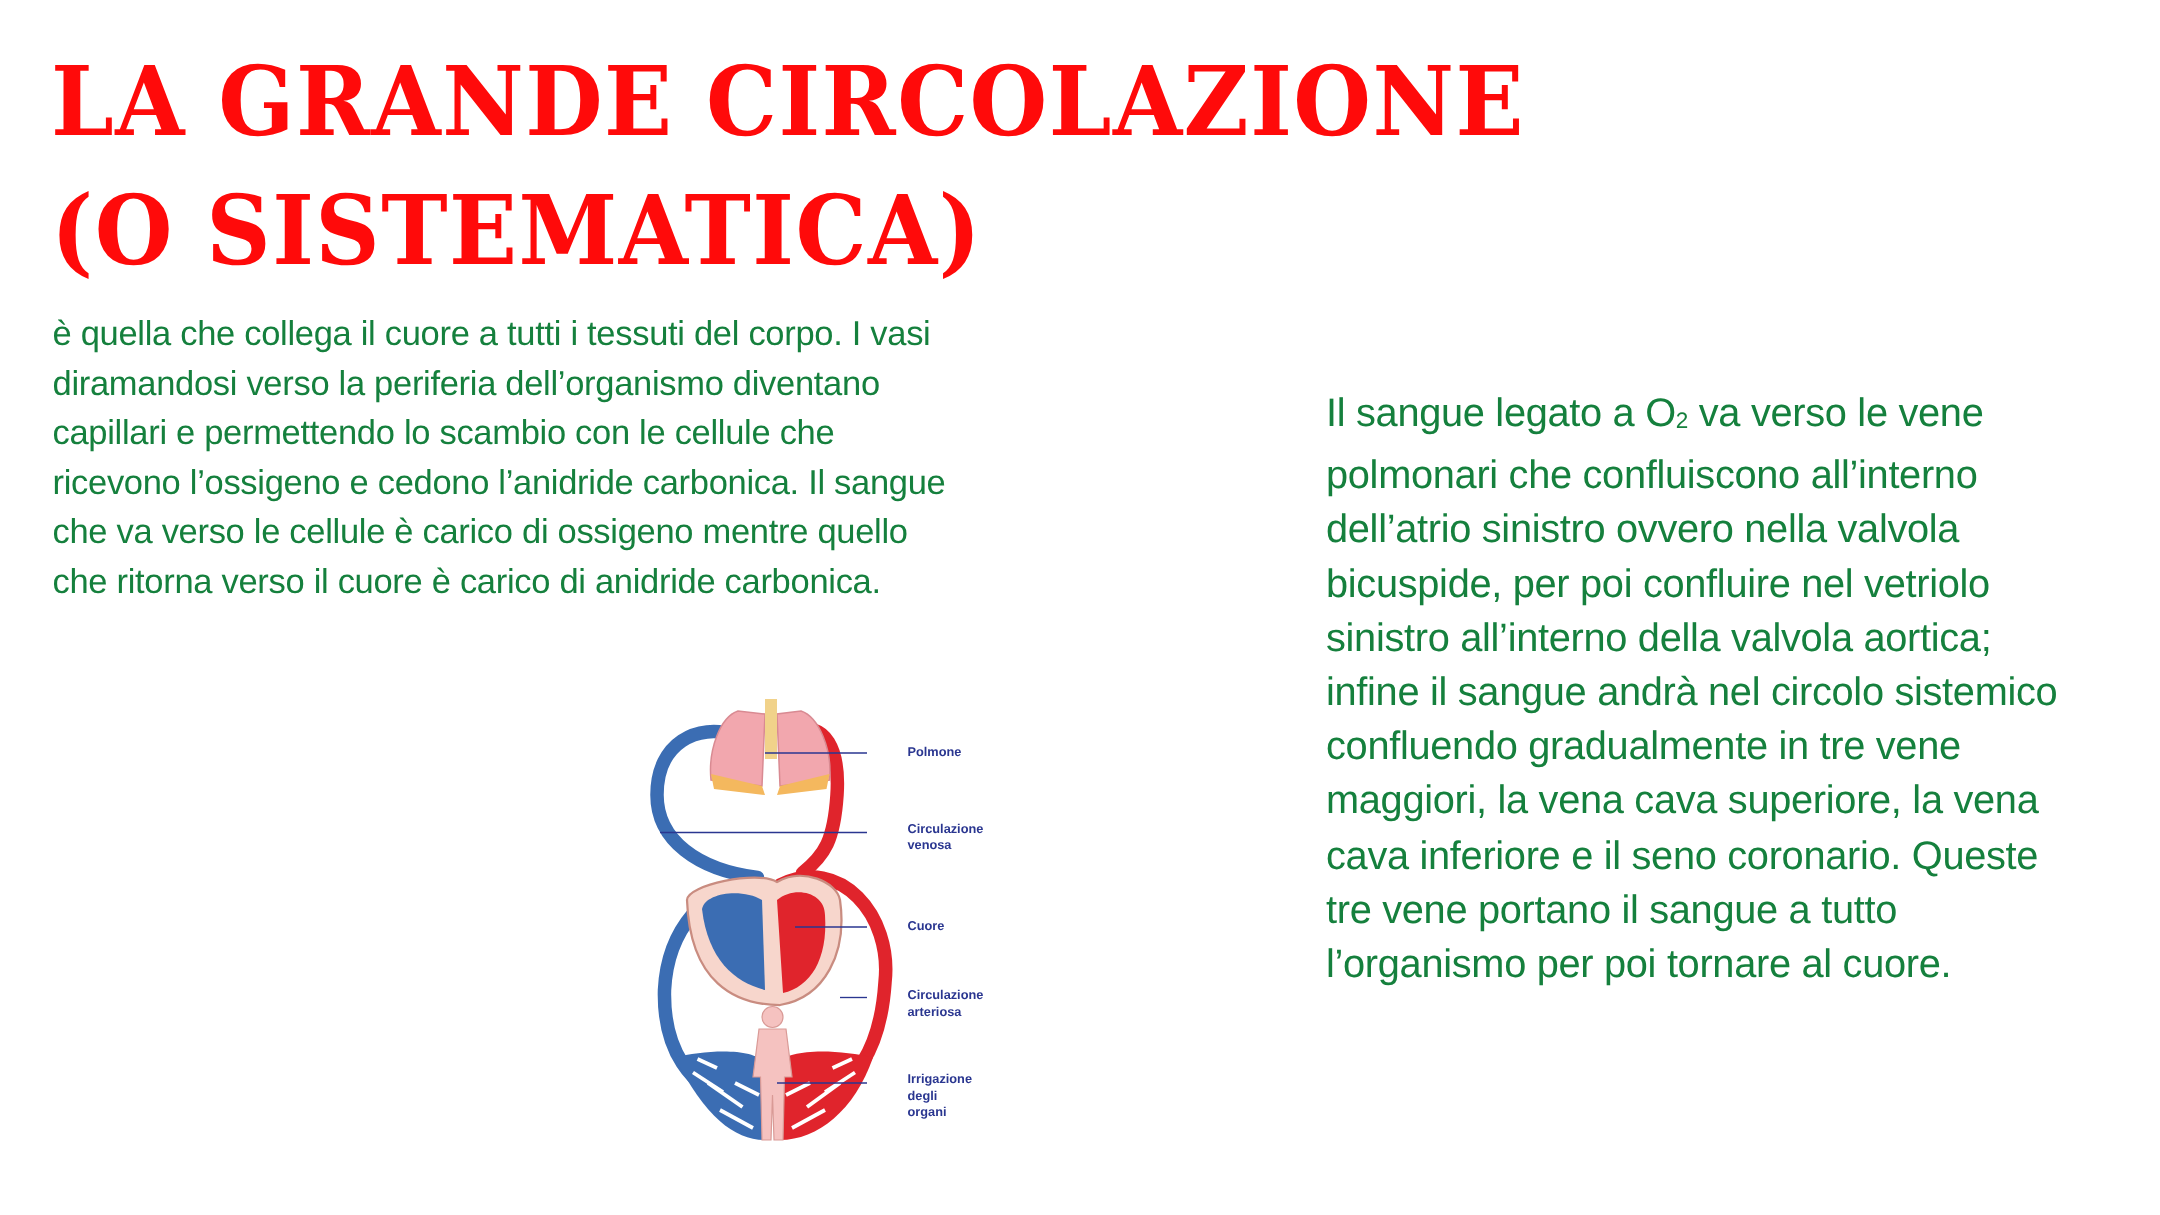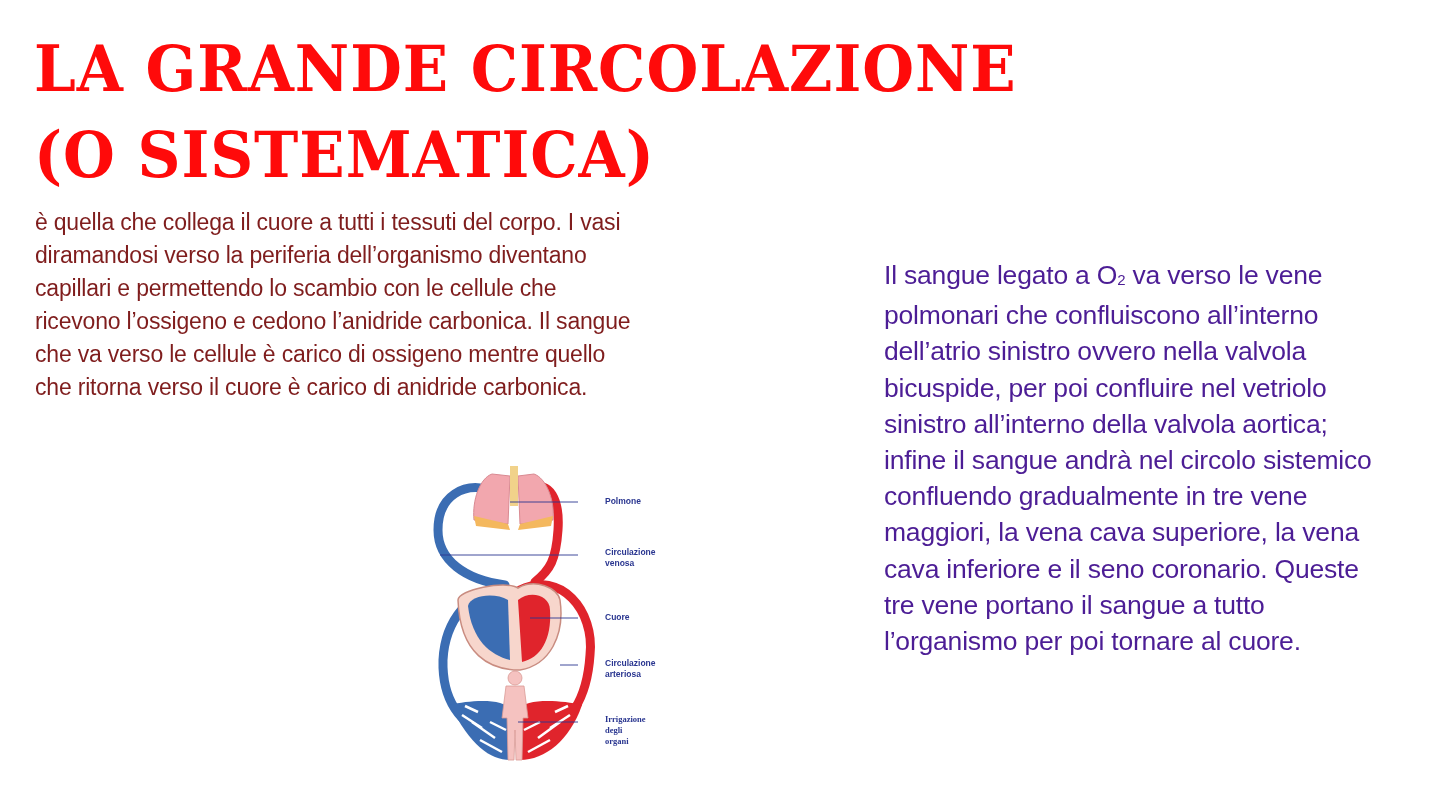--- a/index.html
+++ b/index.html
@@ -32,32 +32,32 @@
     transform-origin: left top;
   }
   .left-text {
     position: absolute;
     left: 35px;
     top: 206px;
     width: 600px;
     margin: 0;
     font-size: 23px;
     line-height: 33px;
-    color: #7f1d1d;
+    color: #15803d;
     letter-spacing: -0.2px;
   }
   .right-text {
     position: absolute;
     left: 884px;
     top: 257px;
     width: 500px;
     margin: 0;
     font-size: 26.5px;
     line-height: 36.2px;
-    color: #4c1d95;
+    color: #15803d;
     letter-spacing: -0.2px;
   }
   .right-text sub {
     font-size: 15px;
     vertical-align: baseline;
     position: relative;
     top: 1px;
   }
   .diagram {
     position: absolute;
@@ -145,15 +145,15 @@
       <line x1="150" y1="205" x2="168" y2="205"></line>
       <line x1="108" y1="262" x2="168" y2="262"></line>
     </g>
   </svg>
   <div class="diag-label" style="left:171px; top:36px;">Polmone</div>
   <div class="diag-label" style="left:171px; top:87px;">Circulazione
 venosa</div>
   <div class="diag-label" style="left:171px; top:152px;">Cuore</div>
   <div class="diag-label" style="left:171px; top:198px;">Circulazione
 arteriosa</div>
-  <div class="diag-label" style="left:171px; top:254px;font-family:Liberation Serif, serif;">Irrigazione degli
+  <div class="diag-label" style="left:171px; top:254px;">Irrigazione degli
 organi</div>
 </div>
 
 </body></html>

